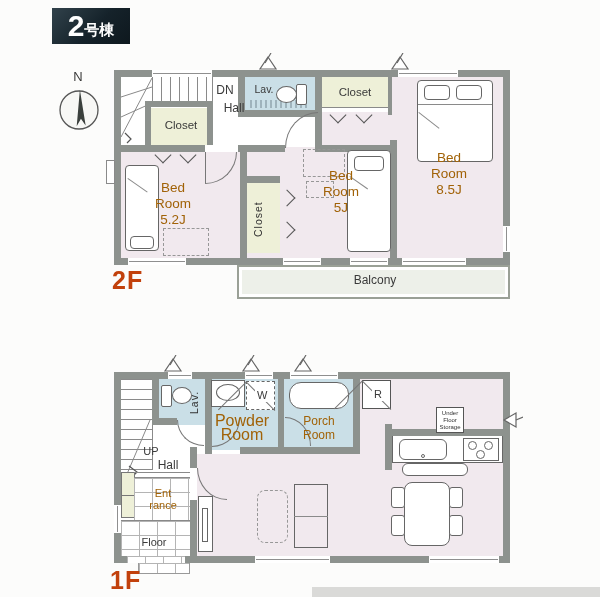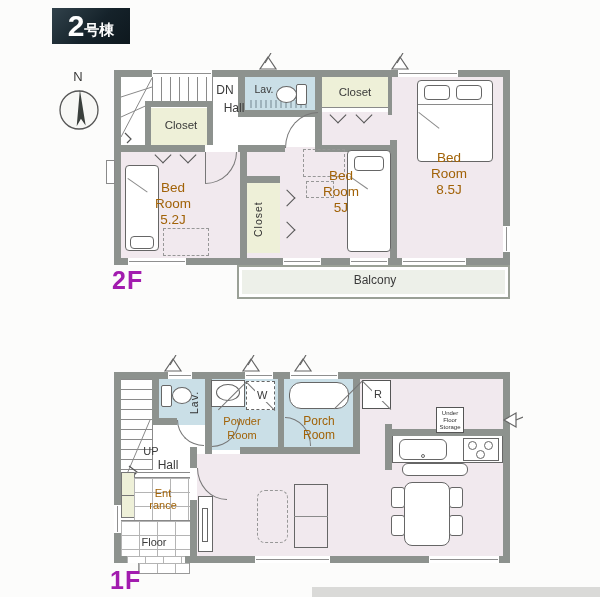--- a/index.html
+++ b/index.html
@@ -31,21 +31,21 @@
         repeating-linear-gradient(90deg,#b4b4b4 0 1px,transparent 1px 18px),
         repeating-linear-gradient(180deg,#b4b4b4 0 1px,transparent 1px 14px);}
   .treads-v{background-image:repeating-linear-gradient(90deg,#8a8a8a 0 1px,transparent 1px 9px);}
   .treads-h{background-image:repeating-linear-gradient(180deg,#8a8a8a 0 1px,transparent 1px 10px);}
   .split-h::after{content:'';position:absolute;left:0;right:0;top:50%;height:1px;background:#777;}
   .vtext{writing-mode:vertical-rl;transform:rotate(180deg);font-size:10.5px;color:#333;letter-spacing:1px;text-align:center;}
   .hdr{background:linear-gradient(135deg,#31424b 0%,#15222a 55%,#0e181e 100%);color:#fff;
        display:flex;align-items:center;justify-content:center;}
   .hdr .num{font-size:30px;font-weight:bold;line-height:1;}
   .hdr .suf{font-size:15px;font-weight:bold;padding-top:9px;}
-  .flabel{font-size:25px;font-weight:bold;color:#a21caf;letter-spacing:1px;}
+  .flabel{font-size:25px;font-weight:bold;color:#c2410c;letter-spacing:1px;}
   .balc{border:2px solid #9aa096;background:#fff;}
   .balc-in{position:absolute;inset:3px;background:var(--balcony,#edf0e9);}
   .xline{position:absolute;height:1px;background:#777;transform-origin:0 0;}
   .small6{font-size:6px;line-height:7px;color:#333;text-align:center;}
 </style>
 </head>
 <body>
 
 <div class="sheet">
 
@@ -281,21 +281,21 @@
   <div class="abs line" style="left:134px;top:472px;width:56px;height:1px;"></div>
   <div class="abs line" style="left:134px;top:477px;width:56px;height:1px;"></div>
   <div class="abs tile" style="left:134px;top:478px;width:56px;height:42px;"></div>
   <div class="abs tile" style="left:121px;top:520px;width:69px;height:36px;border-top:1px solid #888;"></div>
   <div class="abs tile" style="left:127px;top:556px;width:58px;height:7px;"></div>
   <div class="abs tile" style="left:138px;top:563px;width:52px;height:11px;border:1px solid #999;border-top:none;"></div>
 
   <div class="abs lbl" style="left:136px;top:445px;width:30px;font-size:11px;">UP</div>
   <div class="abs lbl" style="left:148px;top:459px;width:40px;">Hall</div>
   <div class="abs vtext" style="left:188px;top:384px;height:36px;width:16px;">Lav.</div>
-  <div class="abs rlbl" style="left:210px;top:414px;width:64px;font-size:11px;line-height:14px;">
+  <div class="abs rlbl" style="left:210px;top:414px;width:64px;font-size:16px;line-height:14px;">
     <div>Powder</div>
     <div>Room</div>
   </div>
   <div class="abs rlbl" style="left:288px;top:414px;width:62px;font-size:12px;line-height:14px;">
     <div>Porch</div>
     <div>Room</div>
   </div>
   <div class="abs rlbl" style="left:140px;top:487px;width:46px;font-size:11px;line-height:12px;">
     <div>Ent</div>
     <div>rance</div>

